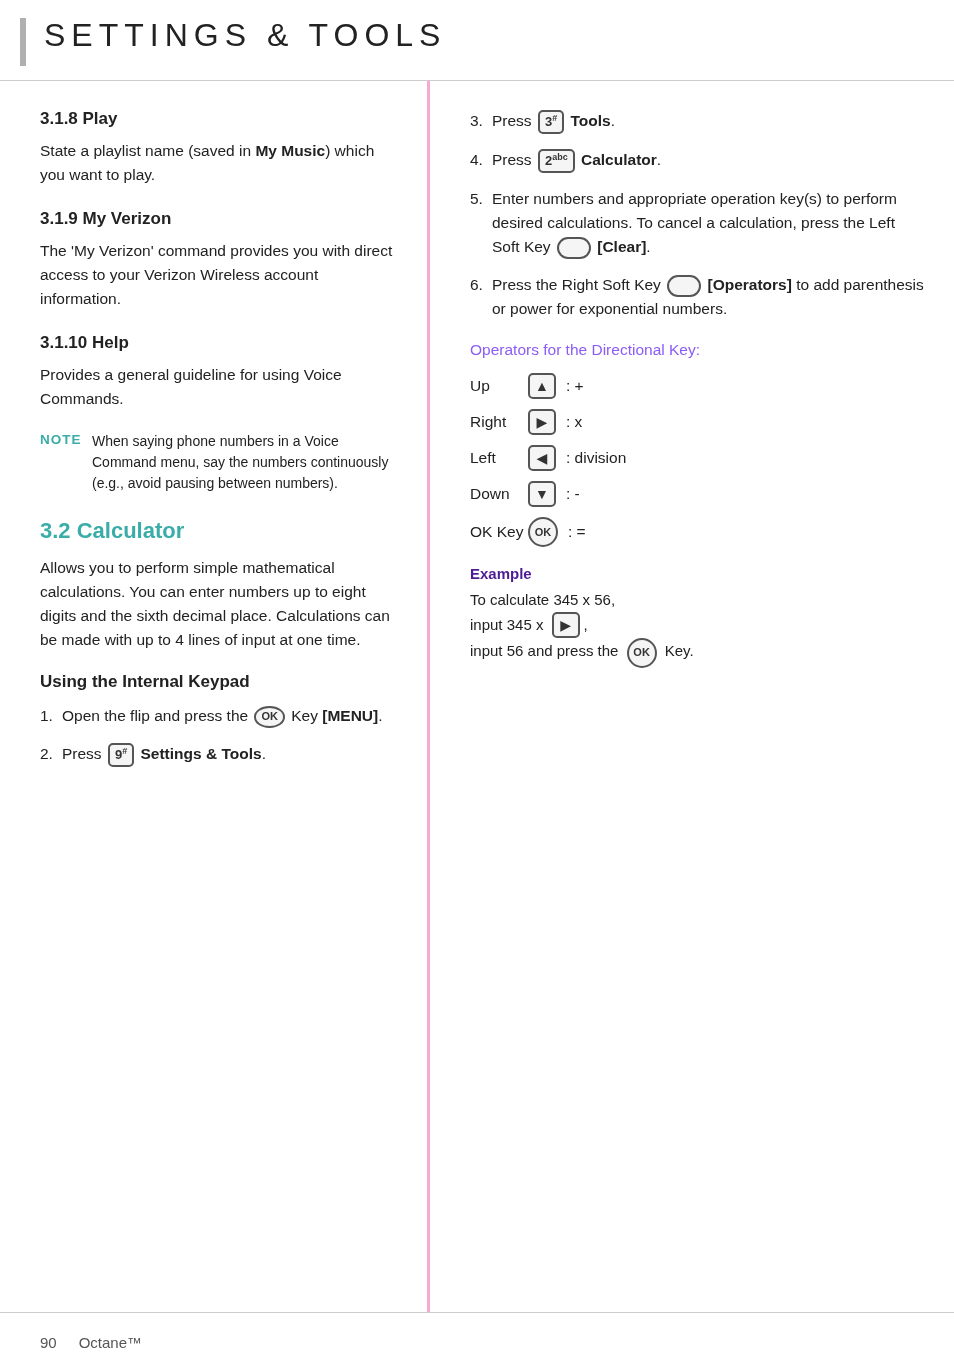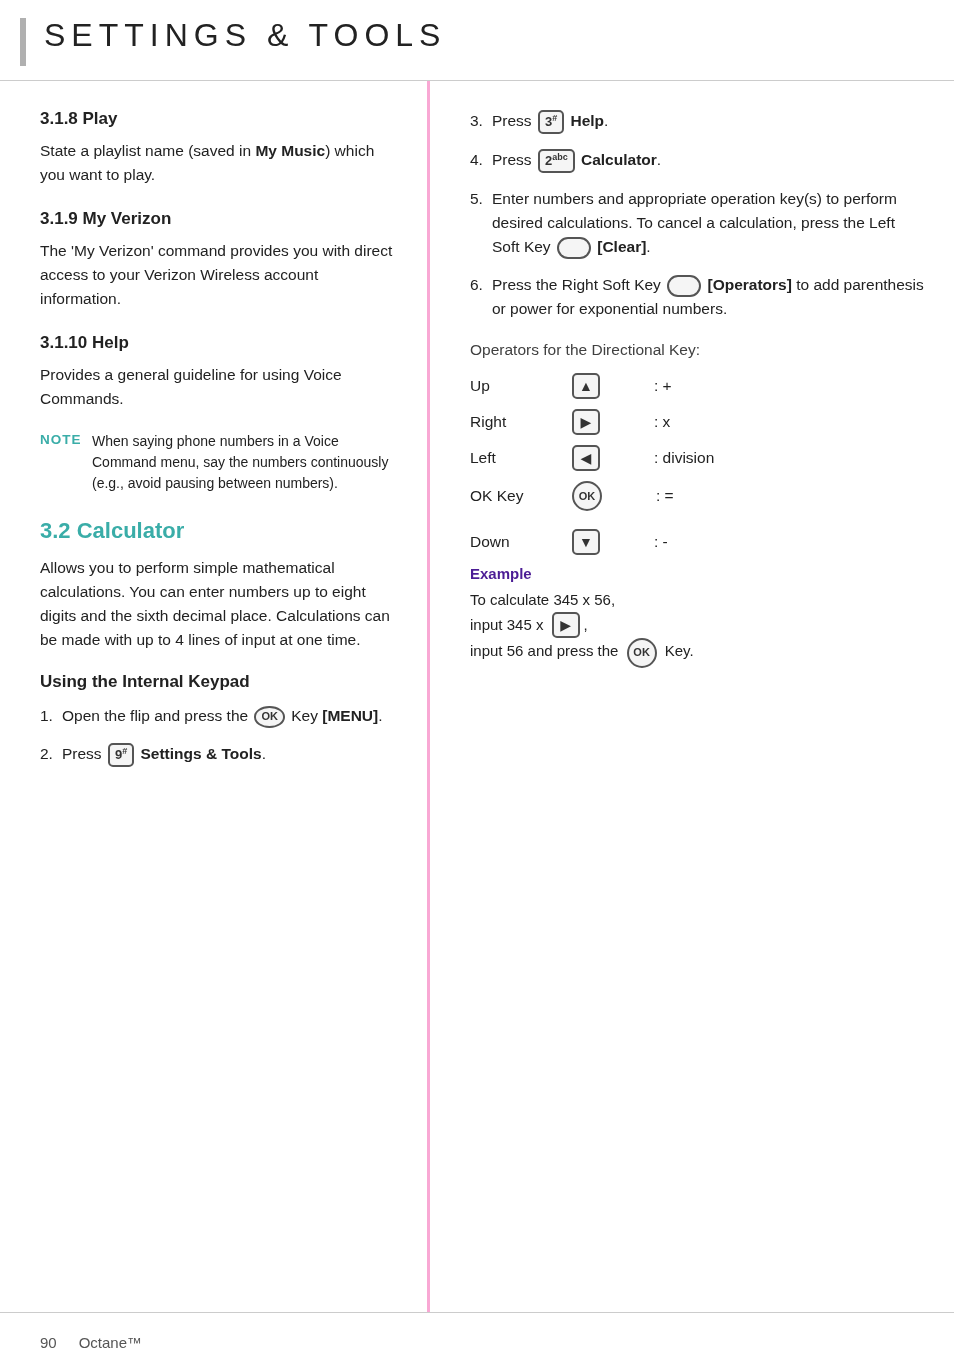--- a/index.html
+++ b/index.html
@@ -154,31 +154,30 @@
       background: #f5f5f5;
       color: #333;
       min-width: 32px;
       text-align: center;
       line-height: 1.3;
     }
 
     
     .operators-label {
       font-size: 15.5px;
-      color: #404040;
+      color: #8b5cf6;
       margin-bottom: 12px;
       font-weight: normal;
     }
 
     .operator-row {
       display: flex;
       align-items: center;
       margin-bottom: 10px;
       font-size: 15.5px;
-      gap: 44px;
     }
     .operator-direction {
       min-width: 58px;
       font-size: 15.5px;
     }
     .operator-key {
       display: inline-flex;
       align-items: center;
       justify-content: center;
       border: 2px solid #555;
@@ -297,21 +296,21 @@
 
     </div>
 
     <div class="right-col">
 
       <div style="display:flex;align-items:flex-start;margin-bottom:14px;font-size:15.5px;line-height:1.55;">
         <span class="step-num">3.</span>
         <span class="step-content">
           Press
           <span class="key-icon">3<sup style="font-size:9px;">#</sup></span>
-          <span class="bold"> Help</span>.
+          <span class="bold"> Tools</span>.
         </span>
       </div>
 
       <div style="display:flex;align-items:flex-start;margin-bottom:14px;font-size:15.5px;line-height:1.55;">
         <span class="step-num">4.</span>
         <span class="step-content">
           Press
           <span class="key-icon">2<sup style="font-size:9px;">abc</sup></span>
           <span class="bold"> Calculator</span>.
         </span>
@@ -348,30 +347,30 @@
         <span class="operator-key">▶</span>
         <span class="operator-symbol">: x</span>
       </div>
 
       <div class="operator-row">
         <span class="operator-direction">Left</span>
         <span class="operator-key">◀</span>
         <span class="operator-symbol">: division</span>
       </div>
 
+      <div class="operator-row">
+        <span class="operator-direction">Down</span>
+        <span class="operator-key">▼</span>
+        <span class="operator-symbol">: -</span>
+      </div>
+
       <div class="operator-row" style="margin-bottom:18px;">
         <span class="operator-direction">OK Key</span>
         <span class="operator-ok">OK</span>
         <span class="operator-symbol">: =</span>
-      </div>
-
-      <div class="operator-row">
-        <span class="operator-direction">Down</span>
-        <span class="operator-key">▼</span>
-        <span class="operator-symbol">: -</span>
       </div>
 
       <div style="margin-bottom:22px;">
         <div class="example-label">Example</div>
         <div class="example-text">
           To calculate 345 x 56,<br>
           input 345 x
           <span class="operator-key" style="display:inline-flex;margin:0 4px;">▶</span>,<br>
           input 56 and press the
           <span class="operator-ok" style="display:inline-flex;margin:0 4px;">OK</span>

